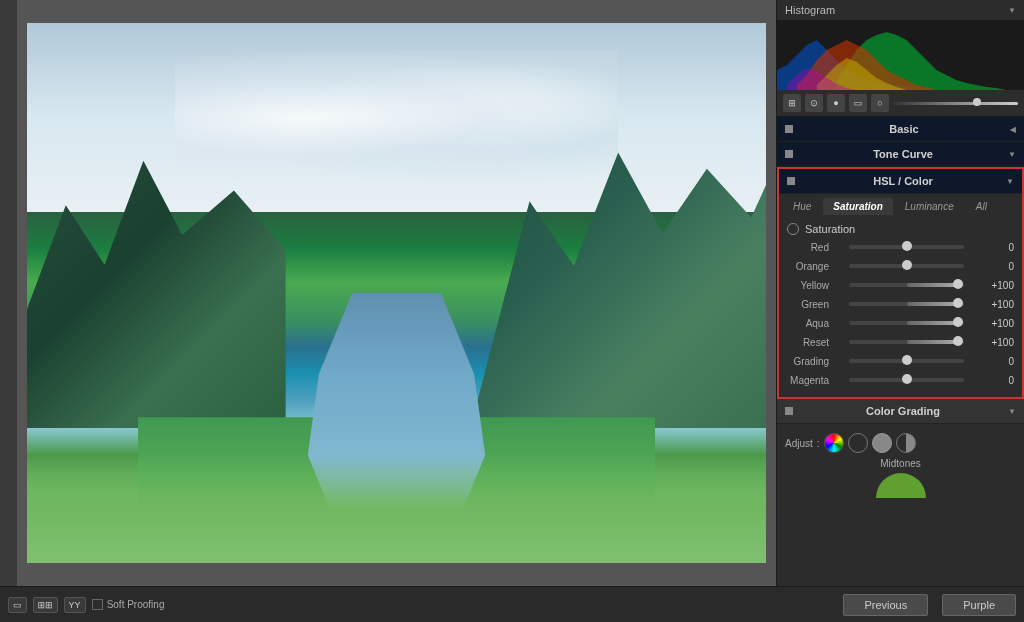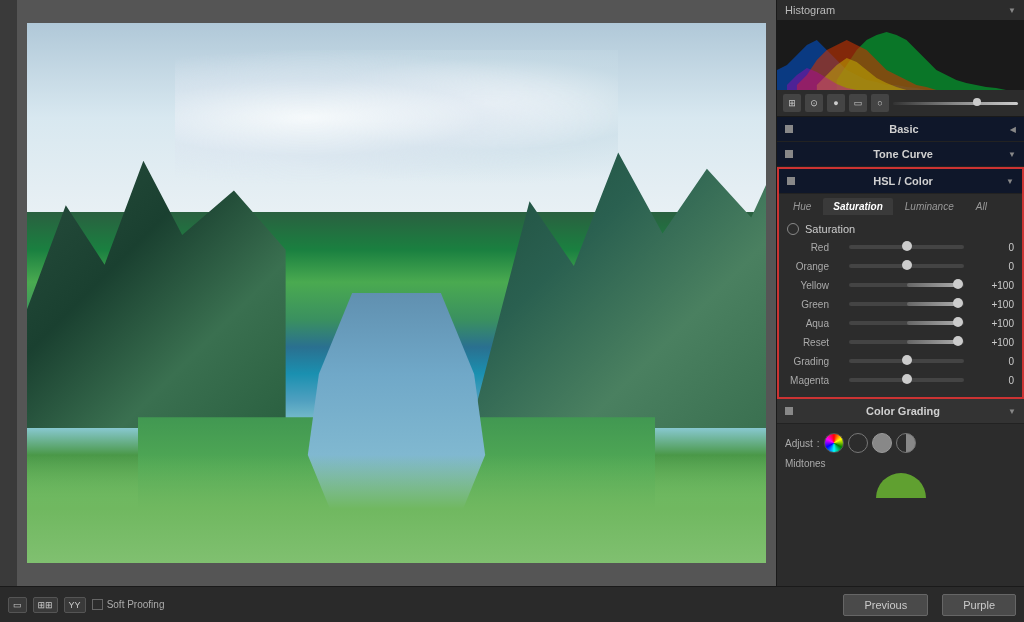--- a/index.html
+++ b/index.html
@@ -359,21 +359,21 @@
     }
     .cg-circle.outline {
       border: 1px solid #777;
       background: transparent;
     }
     .cg-circle.half {
       background: linear-gradient(90deg, transparent 50%, #888 50%);
       border: 1px solid #777;
     }
     .cg-midtones-label {
-      text-align: left;
+      text-align: center;
       font-size: 10px;
       color: #aaa;
       padding: 2px 0;
     }
     .cg-green-arc {
       width: 50px; height: 25px;
       border-radius: 50px 50px 0 0;
       background: #60a030;
       margin: 2px auto 0;
     }

